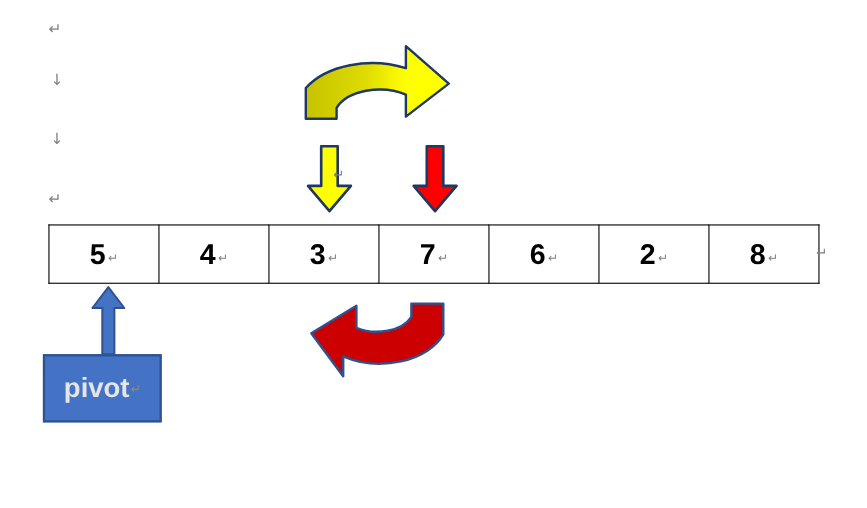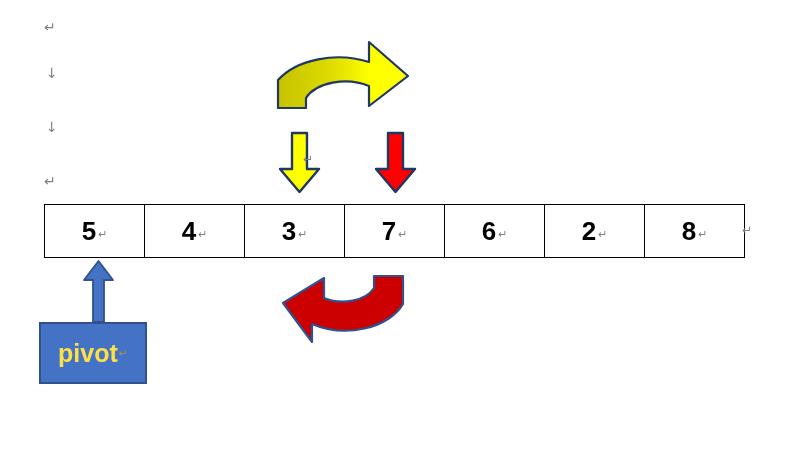--- a/index.html
+++ b/index.html
@@ -74,21 +74,21 @@
     width: 108px;
     height: 62px;
     background: #4472C4;
     border: 2px solid #2F528F;
     box-sizing: border-box;
     display: flex;
     align-items: center;
     justify-content: center;
   }
   #pivot-label {
-    color: #fde047;
+    color: #e5e5e5;
     font-size: 25px;
     font-weight: bold;
     font-family: "Liberation Sans", sans-serif;
     letter-spacing: 0px;
   }
   .pivot-mark {
     font-size: 11px;
     color: #9a8f60;
     font-family: "DejaVu Sans", sans-serif;
     vertical-align: 2px;

